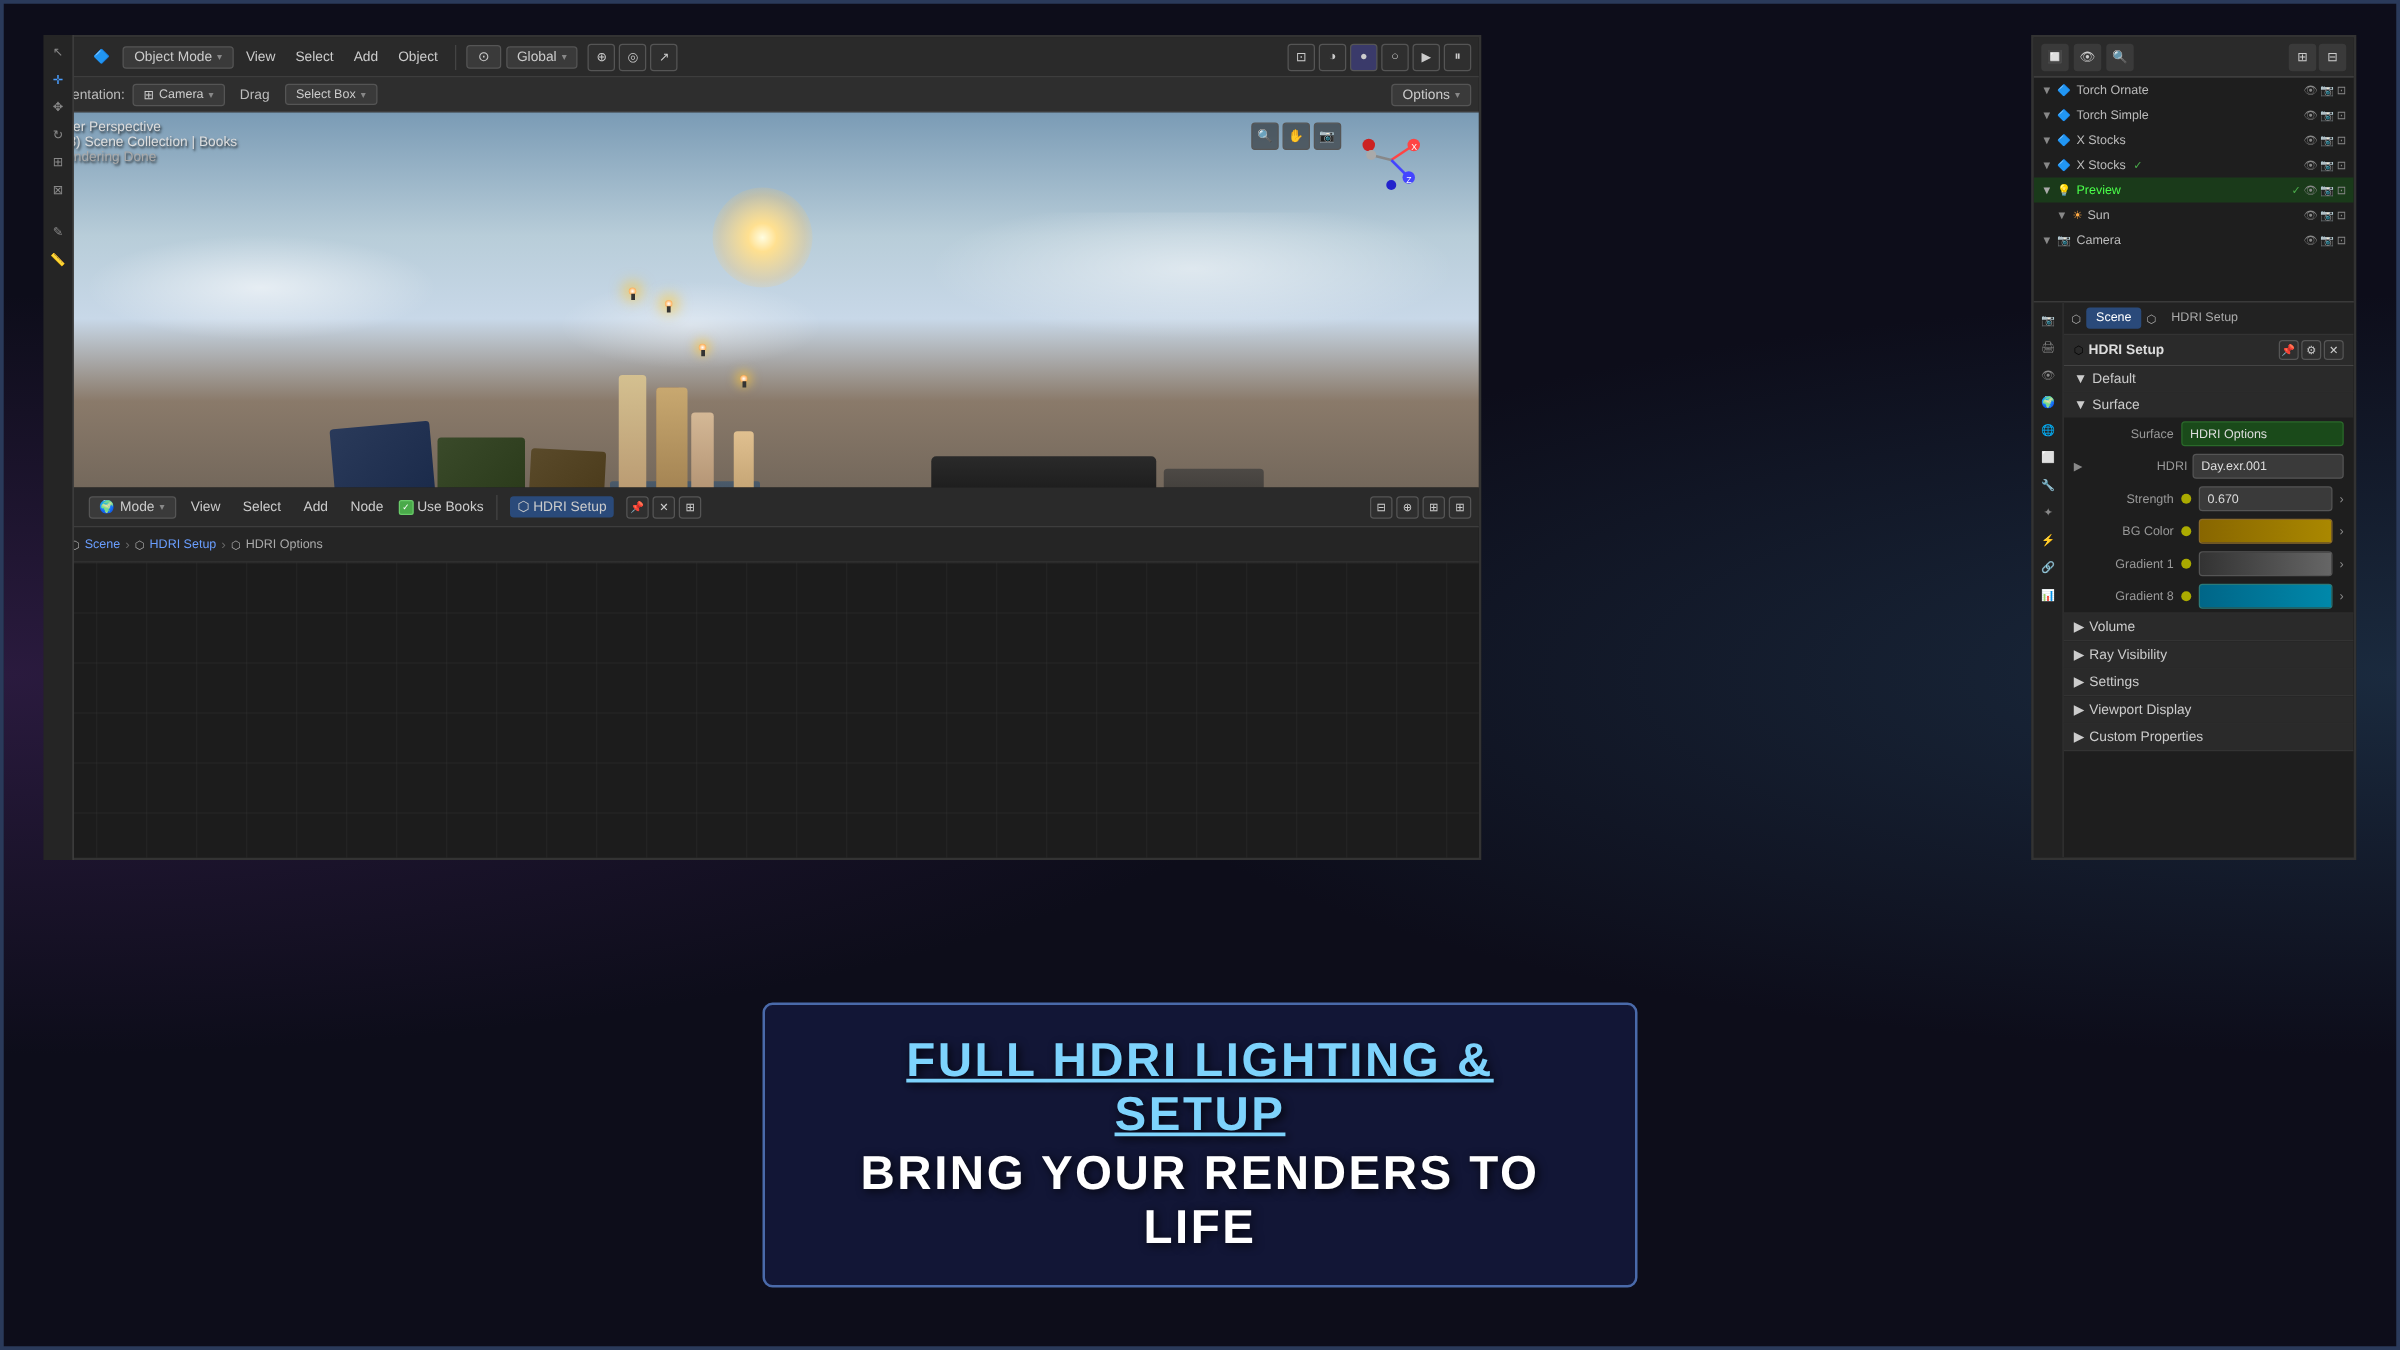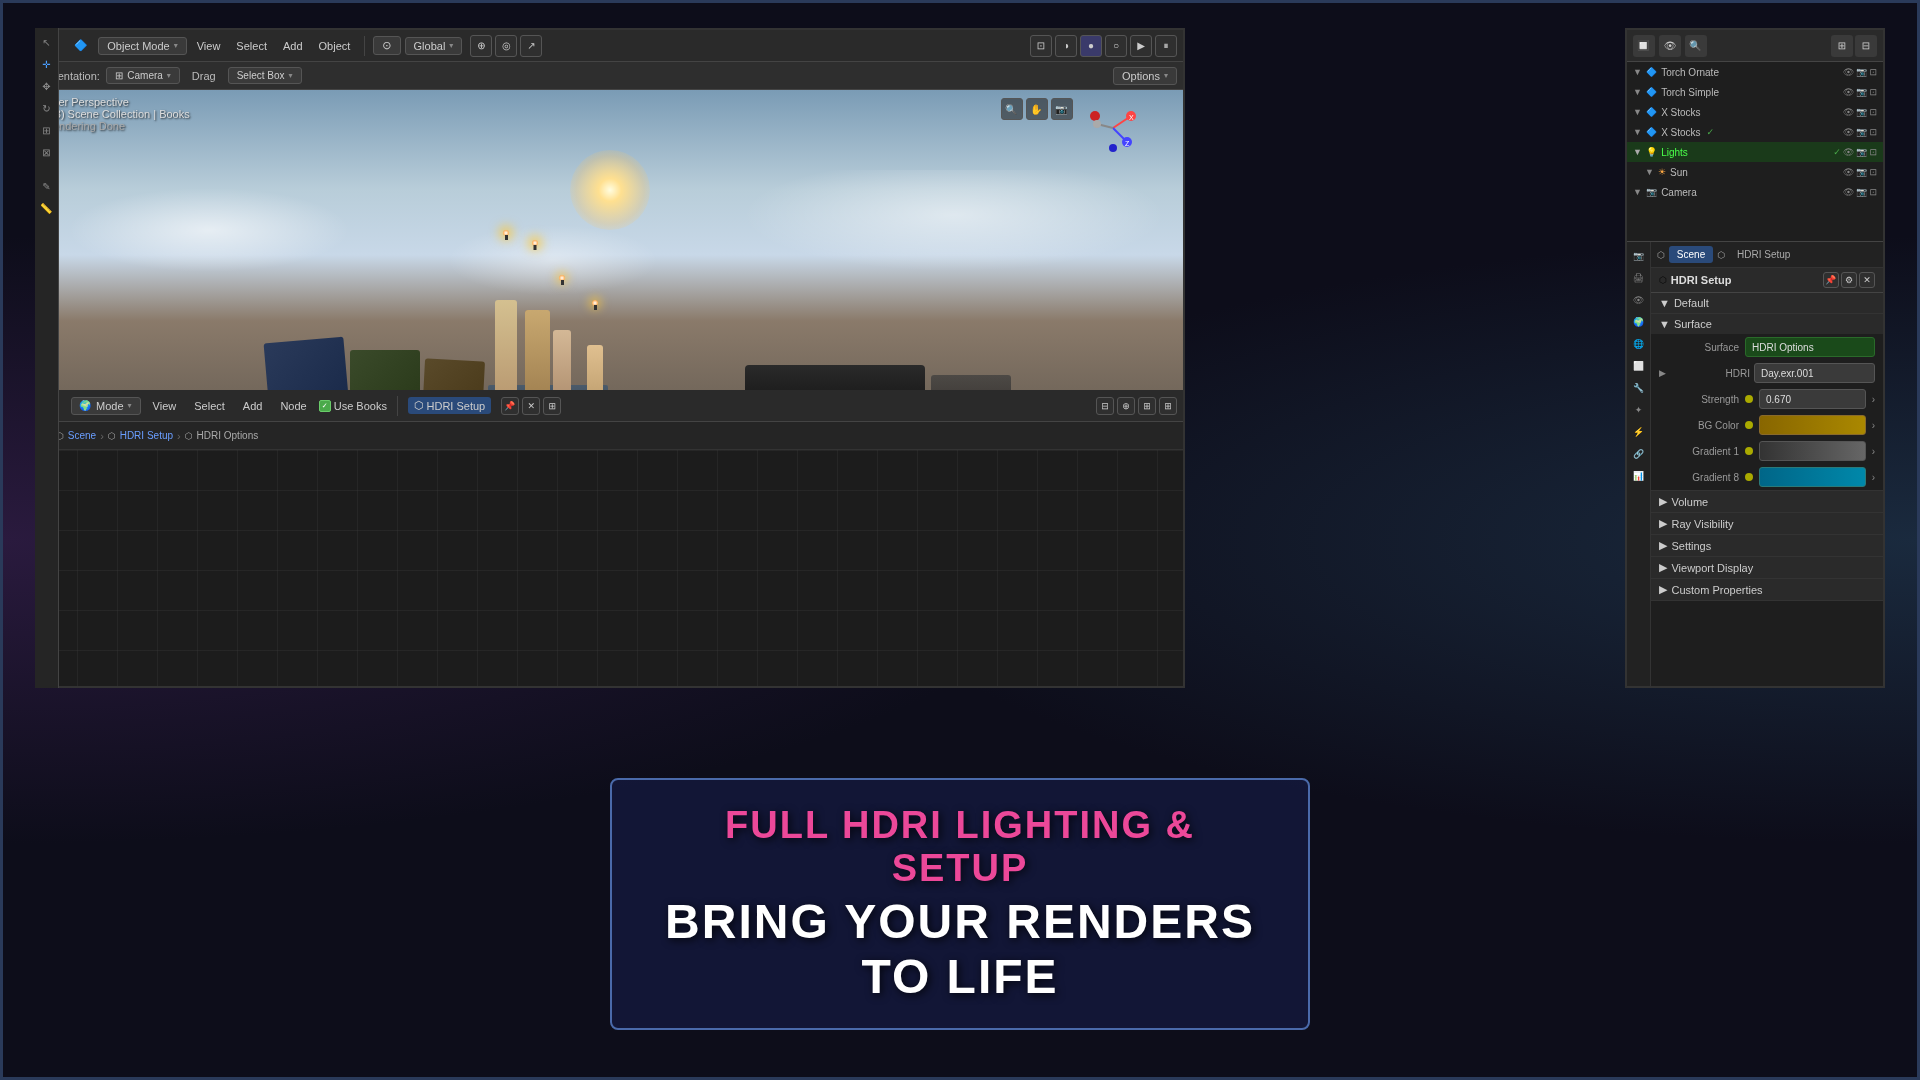--- a/index.html
+++ b/index.html
@@ -383,29 +383,30 @@
       background: rgba(20, 25, 60, 0.85);
       border: 2px solid #4a6aaa;
       border-radius: 8px;
       padding: 24px 40px;
       text-align: center;
     }
 
     .overlay-line1 {
       font-size: 38px;
       font-weight: 900;
-      color: #ec4899;
+      color: #7dd3fc;
       text-transform: uppercase;
       letter-spacing: 2px;
       font-family: 'Arial Black', 'Arial', sans-serif;
       text-shadow: 2px 2px 8px rgba(0,0,0,0.8);
+      text-decoration: underline;
     }
 
     .overlay-line2 {
-      font-size: 48px;
+      font-size: 38px;
       font-weight: 900;
       color: #fff;
       text-transform: uppercase;
       letter-spacing: 2px;
       font-family: 'Arial Black', 'Arial', sans-serif;
       text-shadow: 2px 2px 8px rgba(0,0,0,0.8);
       margin-top: 4px;
     }
 
     .corner-btn {
@@ -724,21 +725,21 @@
       <span style="font-size:9px;color:#4aaa4a;margin-left:2px;">✓</span>
       <div class="item-icons">
         <span style="font-size:9px;color:#888;">👁</span>
         <span style="font-size:9px;color:#888;">📷</span>
         <span style="font-size:9px;color:#888;">⊡</span>
       </div>
     </div>
     <div class="outliner-item" style="background:#1a3a1a;">
       <span style="font-size:9px;color:#aaa;">▼</span>
       <span style="font-size:9px;color:#aaa;">💡</span>
-      <span style="font-size:10px;color:#4aff4a;">Lights</span>
+      <span style="font-size:10px;color:#4aff4a;">Preview</span>
       <div class="item-icons">
         <span style="font-size:9px;color:#4aaa4a;">✓</span>
         <span style="font-size:9px;color:#888;">👁</span>
         <span style="font-size:9px;color:#888;">📷</span>
         <span style="font-size:9px;color:#888;">⊡</span>
       </div>
     </div>
     <div class="outliner-item outliner-indent">
       <span style="font-size:9px;color:#888;">▼</span>
       <span style="font-size:9px;color:#ffaa44;">☀</span>

